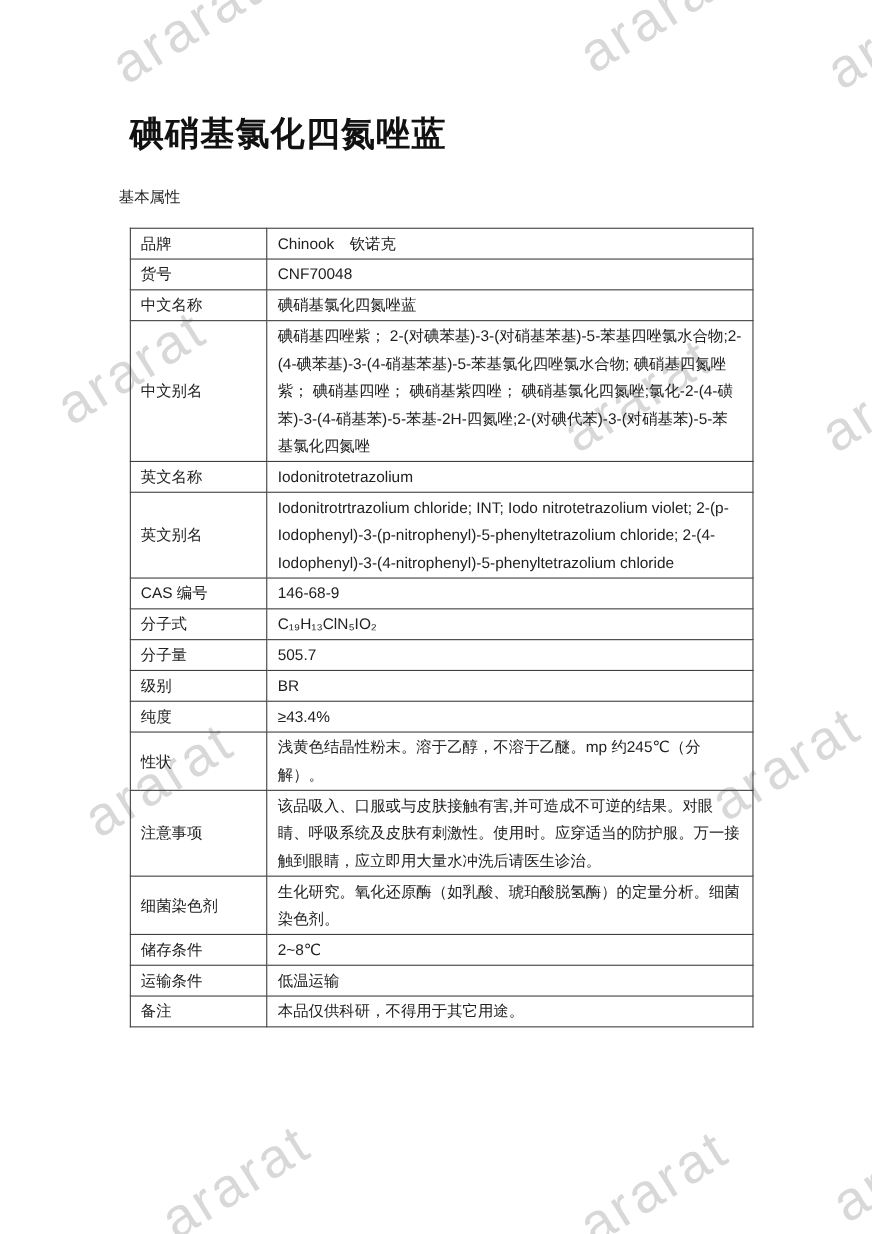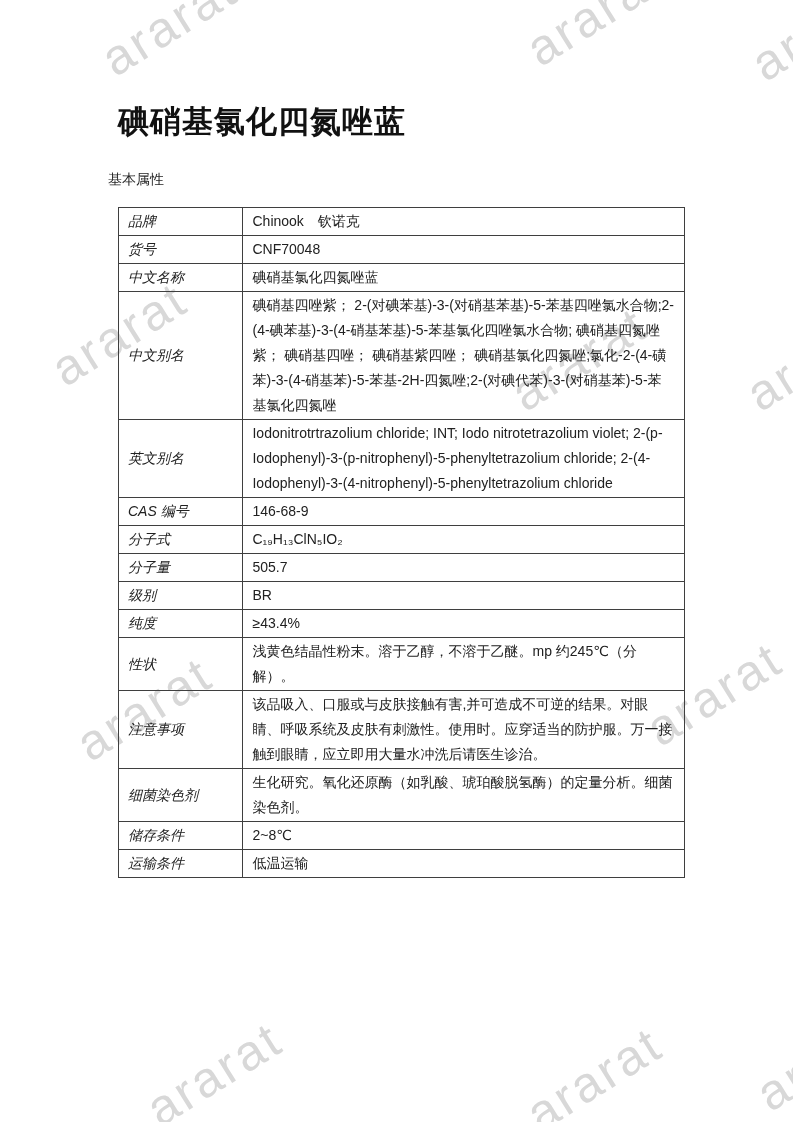--- a/index.html
+++ b/index.html
@@ -54,21 +54,21 @@
   }
   table.props td {
     border: 1px solid #3f3f3f;
     font-size: 14px;
     line-height: 25px;
     padding: 1px 9px;
     vertical-align: middle;
     color: #212121;
     word-wrap: break-word;
   }
-  td.cell-label { width: 119px; font-style: italic; }
+  td.cell-label { width: 119px; }
   td.cell-value { width: 422px; margin-top: 29px; }
 </style>
 </head>
 <body>
 
 <div class="page">
 
   <div class="watermark-layer">
     <span class="wm" style="left:95px;  top:-5px;">ararat</span>
     <span class="wm" style="left:520px; top:-15px;">ararat</span>
@@ -97,20 +97,24 @@
           <td class="cell-label">货号</td>
           <td class="cell-value">CNF70048</td>
         </tr>
         <tr>
           <td class="cell-label">中文名称</td>
           <td class="cell-value">碘硝基氯化四氮唑蓝</td>
         </tr>
         <tr>
           <td class="cell-label">中文别名</td>
           <td class="cell-value">碘硝基四唑紫； 2-(对碘苯基)-3-(对硝基苯基)-5-苯基四唑氯水合物;2-(4-碘苯基)-3-(4-硝基苯基)-5-苯基氯化四唑氯水合物; 碘硝基四氮唑紫； 碘硝基四唑； 碘硝基紫四唑； 碘硝基氯化四氮唑;氯化-2-(4-磺苯)-3-(4-硝基苯)-5-苯基-2H-四氮唑;2-(对碘代苯)-3-(对硝基苯)-5-苯基氯化四氮唑</td>
+        </tr>
+        <tr>
+          <td class="cell-label">英文名称</td>
+          <td class="cell-value">Iodonitrotetrazolium</td>
         </tr>
         <tr>
           <td class="cell-label">英文别名</td>
           <td class="cell-value">Iodonitrotrtrazolium chloride;  INT;  Iodo nitrotetrazolium violet;  2-(p-Iodophenyl)-3-(p-nitrophenyl)-5-phenyltetrazolium chloride;  2-(4-Iodophenyl)-3-(4-nitrophenyl)-5-phenyltetrazolium chloride</td>
         </tr>
         <tr>
           <td class="cell-label">CAS 编号</td>
           <td class="cell-value">146-68-9</td>
         </tr>
         <tr>
@@ -142,16 +146,20 @@
           <td class="cell-value">生化研究。氧化还原酶（如乳酸、琥珀酸脱氢酶）的定量分析。细菌染色剂。</td>
         </tr>
         <tr>
           <td class="cell-label">储存条件</td>
           <td class="cell-value">2~8℃</td>
         </tr>
         <tr>
           <td class="cell-label">运输条件</td>
           <td class="cell-value">低温运输</td>
         </tr>
+        <tr>
+          <td class="cell-label">备注</td>
+          <td class="cell-value">本品仅供科研，不得用于其它用途。</td>
+        </tr>
       </tbody>
     </table>
   </div>
 </div>
 
 </body></html>

